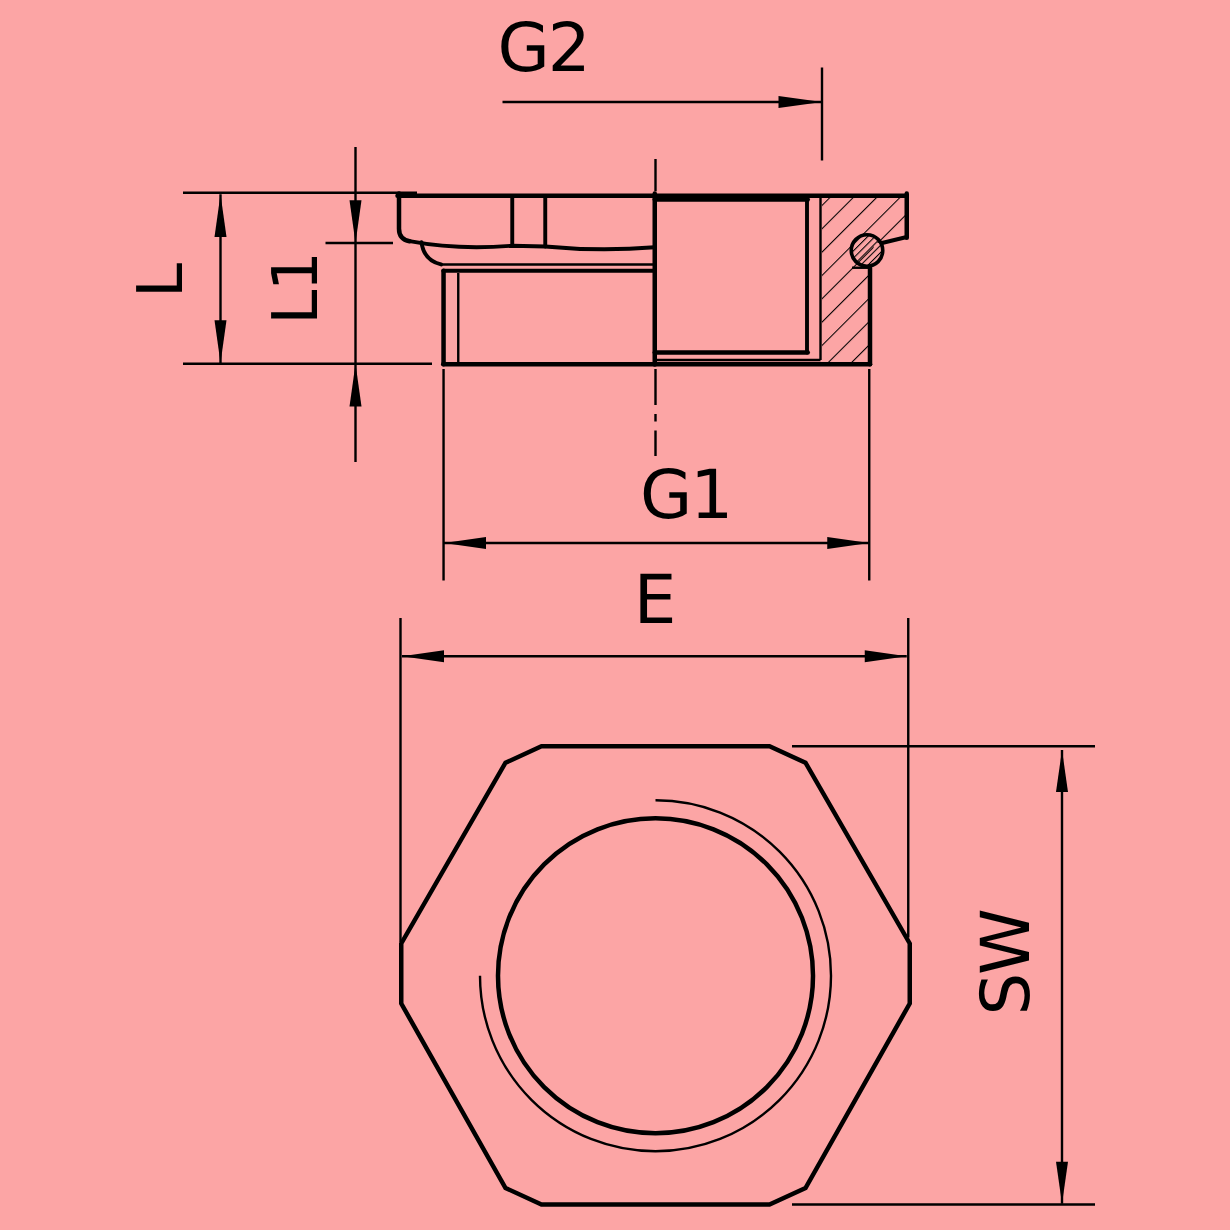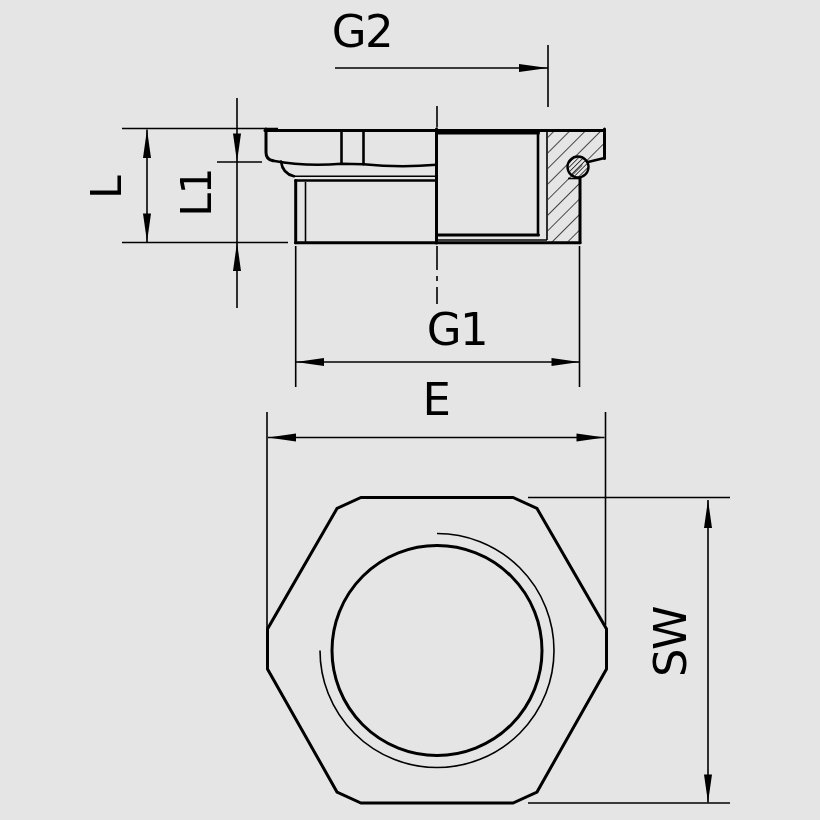--- a/index.html
+++ b/index.html
@@ -1,16 +1,16 @@
 <!DOCTYPE html>
 <html><head>
 <meta charset="utf-8">
 <style>
   html,body{margin:0;padding:0;background:#ffffff;}
-  #stage{position:relative;width:820px;height:820px;background:#e5e5e5;overflow:hidden;}
+  #stage{position:relative;width:820px;height:820px;background:#fca5a5;overflow:hidden;}
   svg{display:block;}
   .thick{stroke:#000;stroke-width:3;fill:none;stroke-linecap:round;}
   .med{stroke:#000;stroke-width:2.6;fill:none;stroke-linecap:round;}
   .thin{stroke:#000;stroke-width:1.6;fill:none;stroke-linecap:butt;}
   .cl{stroke:#000;stroke-width:1.6;fill:none;stroke-dasharray:24 6 5 6;}
   .arrow{fill:#000;stroke:none;}
   .dim-label{font-family:"DejaVu Sans",sans-serif;font-size:45px;letter-spacing:-1.5px;fill:#000;}
   .dim-label-rot{font-family:"DejaVu Sans",sans-serif;font-size:42px;letter-spacing:-1px;fill:#000;}
 </style>
 </head>

